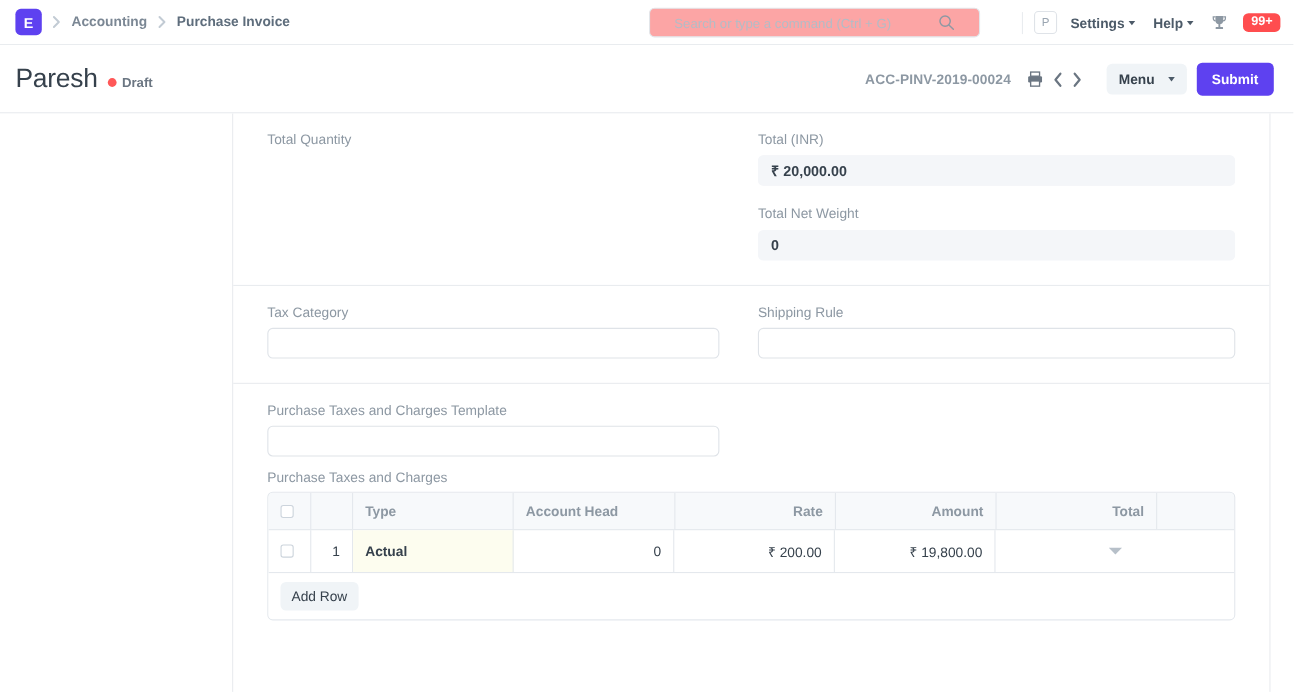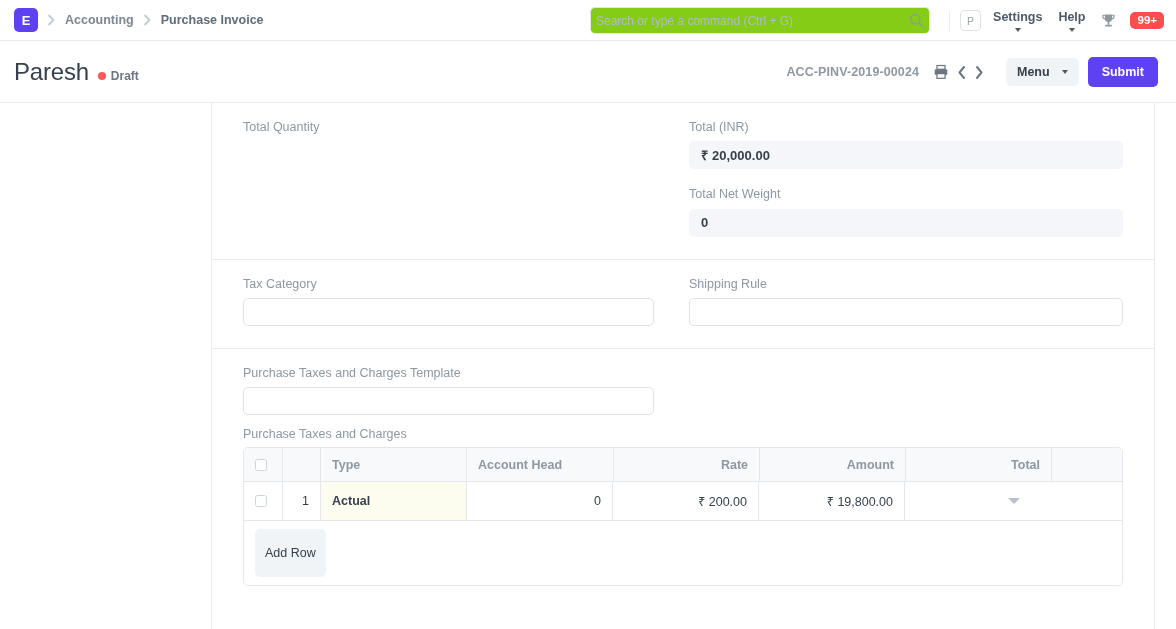--- a/index.html
+++ b/index.html
@@ -36,25 +36,25 @@
   }
   .bc-sep svg { display: block; }
   .bc-item {
     font-size: 12.5px; font-weight: bold; color: #7b8794;
     text-decoration: none; white-space: nowrap;
   }
   .bc-item.current { color: #5e6d7c; }
 
   .nav-search {
     position: absolute; left: 590px; top: 7px;
-    width: 340px; height: 27px;
+    width: 301px; height: 27px;
     border: 1px solid #e2e6ea; border-radius: 5px;
-    background: #84cc16;
-    display: flex; align-items: center;
-    padding: 0 5px;
+    background: #fca5a5;
+    display: flex; align-items: center;
+    padding: 0 22px;
   }
   .nav-search input {
     border: none; outline: none; flex: 1;
     font-size: 12px; color: #36414c;
     font-family: "Liberation Sans", sans-serif;
     background: transparent;
   }
   .nav-search input::placeholder { color: #b3bcc6; }
   .search-icon { color: #8d98a3; display:flex; }
 
@@ -68,21 +68,21 @@
   .avatar-box {
     width: 21px; height: 21px;
     border: 1px solid #dfe3e8; border-radius: 4px;
     display: flex; align-items: center; justify-content: center;
     font-size: 10.5px; color: #9aa5b1;
     margin-right: 12px;
   }
   .nav-link {
     font-size: 12.5px; font-weight: bold; color: #4c5a68;
     display: flex; align-items: center; gap: 4px;
-    margin-right: 16px; white-space: nowrap; cursor: pointer; flex-direction: column;
+    margin-right: 16px; white-space: nowrap; cursor: pointer;
   }
   .caret {
     width: 0; height: 0;
     border-left: 3.5px solid transparent;
     border-right: 3.5px solid transparent;
     border-top: 4px solid #4c5a68;
     display: inline-block;
   }
   .trophy { color: #8d98a3; margin-right: 14px; display:flex; align-items:center; }
   .badge-count {
@@ -233,21 +233,21 @@
     border-right: 6px solid transparent;
     border-top: 6px solid #b7c0c9;
   }
   .grid-foot {
     border-top: 1px solid #e4e8ed;
     padding: 8px 11px; background: #fff;
   }
   .add-row-btn {
     background: #f0f4f7; border: none; border-radius: 5px;
     font-size: 12.5px; color: #36414c;
-    padding: 17px 10px;
+    padding: 6px 10px;
     font-family: "Liberation Sans", sans-serif; cursor: pointer;
   }
 </style>
 </head>
 <body>
 
 <div class="navbar">
   <div class="nav-left">
     <div class="brand-logo">E</div>
     <span class="bc-sep">

